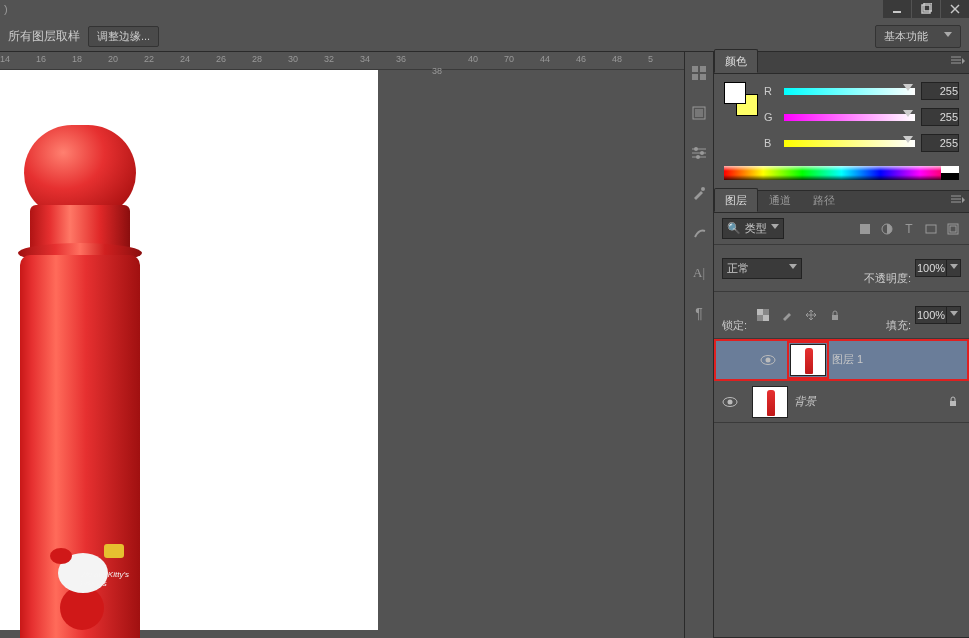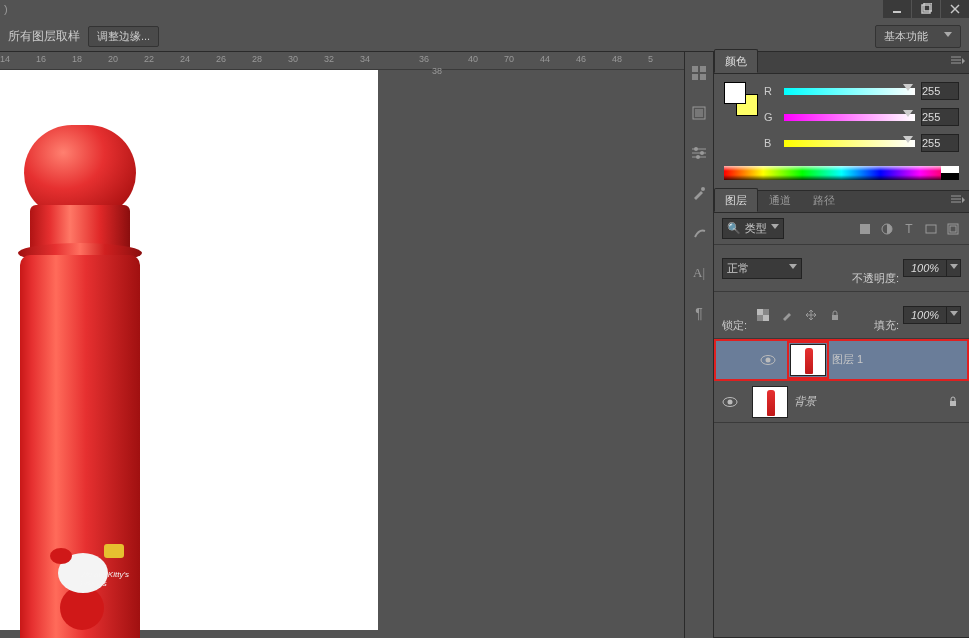--- a/index.html
+++ b/index.html
@@ -59,37 +59,37 @@
 .fgbg .sw { position:absolute; width:22px; height:22px; border:1px solid #000; }
 .fgbg .bg { right:0; bottom:0; }
 .fgbg .fg { left:0; top:0; }
 .ch-label { width:14px; font-size:11px; color:#ccc; }
 .slider { flex:1; height:12px; margin:0 6px; position:relative; }
 .slider .track { position:absolute; left:0; right:0; top:3px; height:7px; }
 .slider .thumb { position:absolute; right:2px; top:-1px; width:0; height:0; border:5px solid transparent; border-top:7px solid #ccc; }
 .slider.r .track { background:linear-gradient(90deg,#0ff,#fff); }
 .slider.g .track { background:linear-gradient(90deg,#f0f,#fff); }
 .slider.b .track { background:linear-gradient(90deg,#ff0,#fff); }
-.val-box { width:38px; height:18px; background:#3a3a3a; border:1px solid #222; color:#ddd; text-align:left; font-size:11px; line-height:16px; }
+.val-box { width:38px; height:18px; background:#3a3a3a; border:1px solid #222; color:#ddd; text-align:right; font-size:11px; line-height:16px; }
 .spectrum { height:14px; margin-top:6px; background:linear-gradient(90deg,#f00,#ff0,#0f0,#0ff,#00f,#f0f,#f00); position:relative; }
 .spectrum::before { content:""; position:absolute; left:0; right:0; top:0; bottom:0; background:linear-gradient(180deg,rgba(255,255,255,.7) 0%,transparent 35%,transparent 65%,rgba(0,0,0,.7) 100%); }
 .spectrum .bw { position:absolute; right:0; top:0; width:18px; height:14px; }
 .spectrum .bw::before { content:""; position:absolute; left:0; top:0; width:18px; height:7px; background:#fff; }
 .spectrum .bw::after { content:""; position:absolute; left:0; bottom:0; width:18px; height:7px; background:#000; }
 
 
 .layers-body { display:flex; flex-direction:column; }
 .layer-opts { display:flex; align-items:center; padding:5px 8px; gap:6px; border-bottom:1px solid #3a3a3a; }
 .sel { background:#3a3a3a; border:1px solid #222; color:#ccc; font-size:11px; padding:2px 4px; display:flex; align-items:center; gap:4px; cursor:pointer; }
 .sel.wide { min-width:80px; justify-content:space-between; }
 .ic-sm { width:16px; height:16px; display:flex; align-items:center; justify-content:center; cursor:pointer; }
 .layer-opts2 { display:flex; align-items:center; padding:5px 8px; gap:8px; border-bottom:1px solid #3a3a3a; justify-content:space-between; }
 .lbl { font-size:11px; color:#ccc;margin-top:21px; }
 .pct-box { display:flex; align-items:center; }
-.pct { width:44px; height:18px; background:#3a3a3a; border:1px solid #222; color:#ddd; text-align:center; font-size:11px; line-height:16px;font-style:italic; }
+.pct { width:32px; height:18px; background:#3a3a3a; border:1px solid #222; color:#ddd; text-align:center; font-size:11px; line-height:16px; }
 .pct-arrow { width:14px; height:18px; background:#3a3a3a; border:1px solid #222; border-left:none; display:flex; align-items:center; justify-content:center; }
 .lock-row { display:flex; align-items:center; padding:5px 8px; gap:6px; border-bottom:1px solid #3a3a3a; justify-content:space-between; }
 .lock-icons { display:flex; gap:8px; align-items:center; }
 
 
 .layer-list { background:#535353; }
 .layer-item { display:flex; align-items:center; height:42px; border-bottom:1px solid #3a3a3a; cursor:pointer; }
 .layer-item.sel-row { background:#6a7d99;padding-left:38px; }
 .layer-item.hl { outline:2px solid #e02020; outline-offset:-2px; }
 .vis { width:32px; display:flex; justify-content:center; }
@@ -147,21 +147,21 @@
         <span class="tick" style="left: 36px;">16</span>
         <span class="tick" style="left: 72px;">18</span>
         <span class="tick" style="left: 108px;">20</span>
         <span class="tick" style="left: 144px;">22</span>
         <span class="tick" style="left: 180px;">24</span>
         <span class="tick" style="left: 216px;">26</span>
         <span class="tick" style="left: 252px;">28</span>
         <span class="tick" style="left: 288px;">30</span>
         <span class="tick" style="left: 324px;">32</span>
         <span class="tick" style="left: 360px;">34</span>
-        <span class="tick" style="left: 419px;">36</span>
+        <span class="tick" style="left: 396px;">36</span>
         <span class="tick" style="left: 432px; margin-top: 12px;">38</span>
         <span class="tick" style="left: 468px;">40</span>
         <span class="tick" style="left: 504px;">70</span>
         <span class="tick" style="left: 540px;">44</span>
         <span class="tick" style="left: 576px;">46</span>
         <span class="tick" style="left: 612px;">48</span>
         <span class="tick" style="left: 648px;">5</span>
       </div>
     <div class="canvas-content">
       <div class="canvas">

